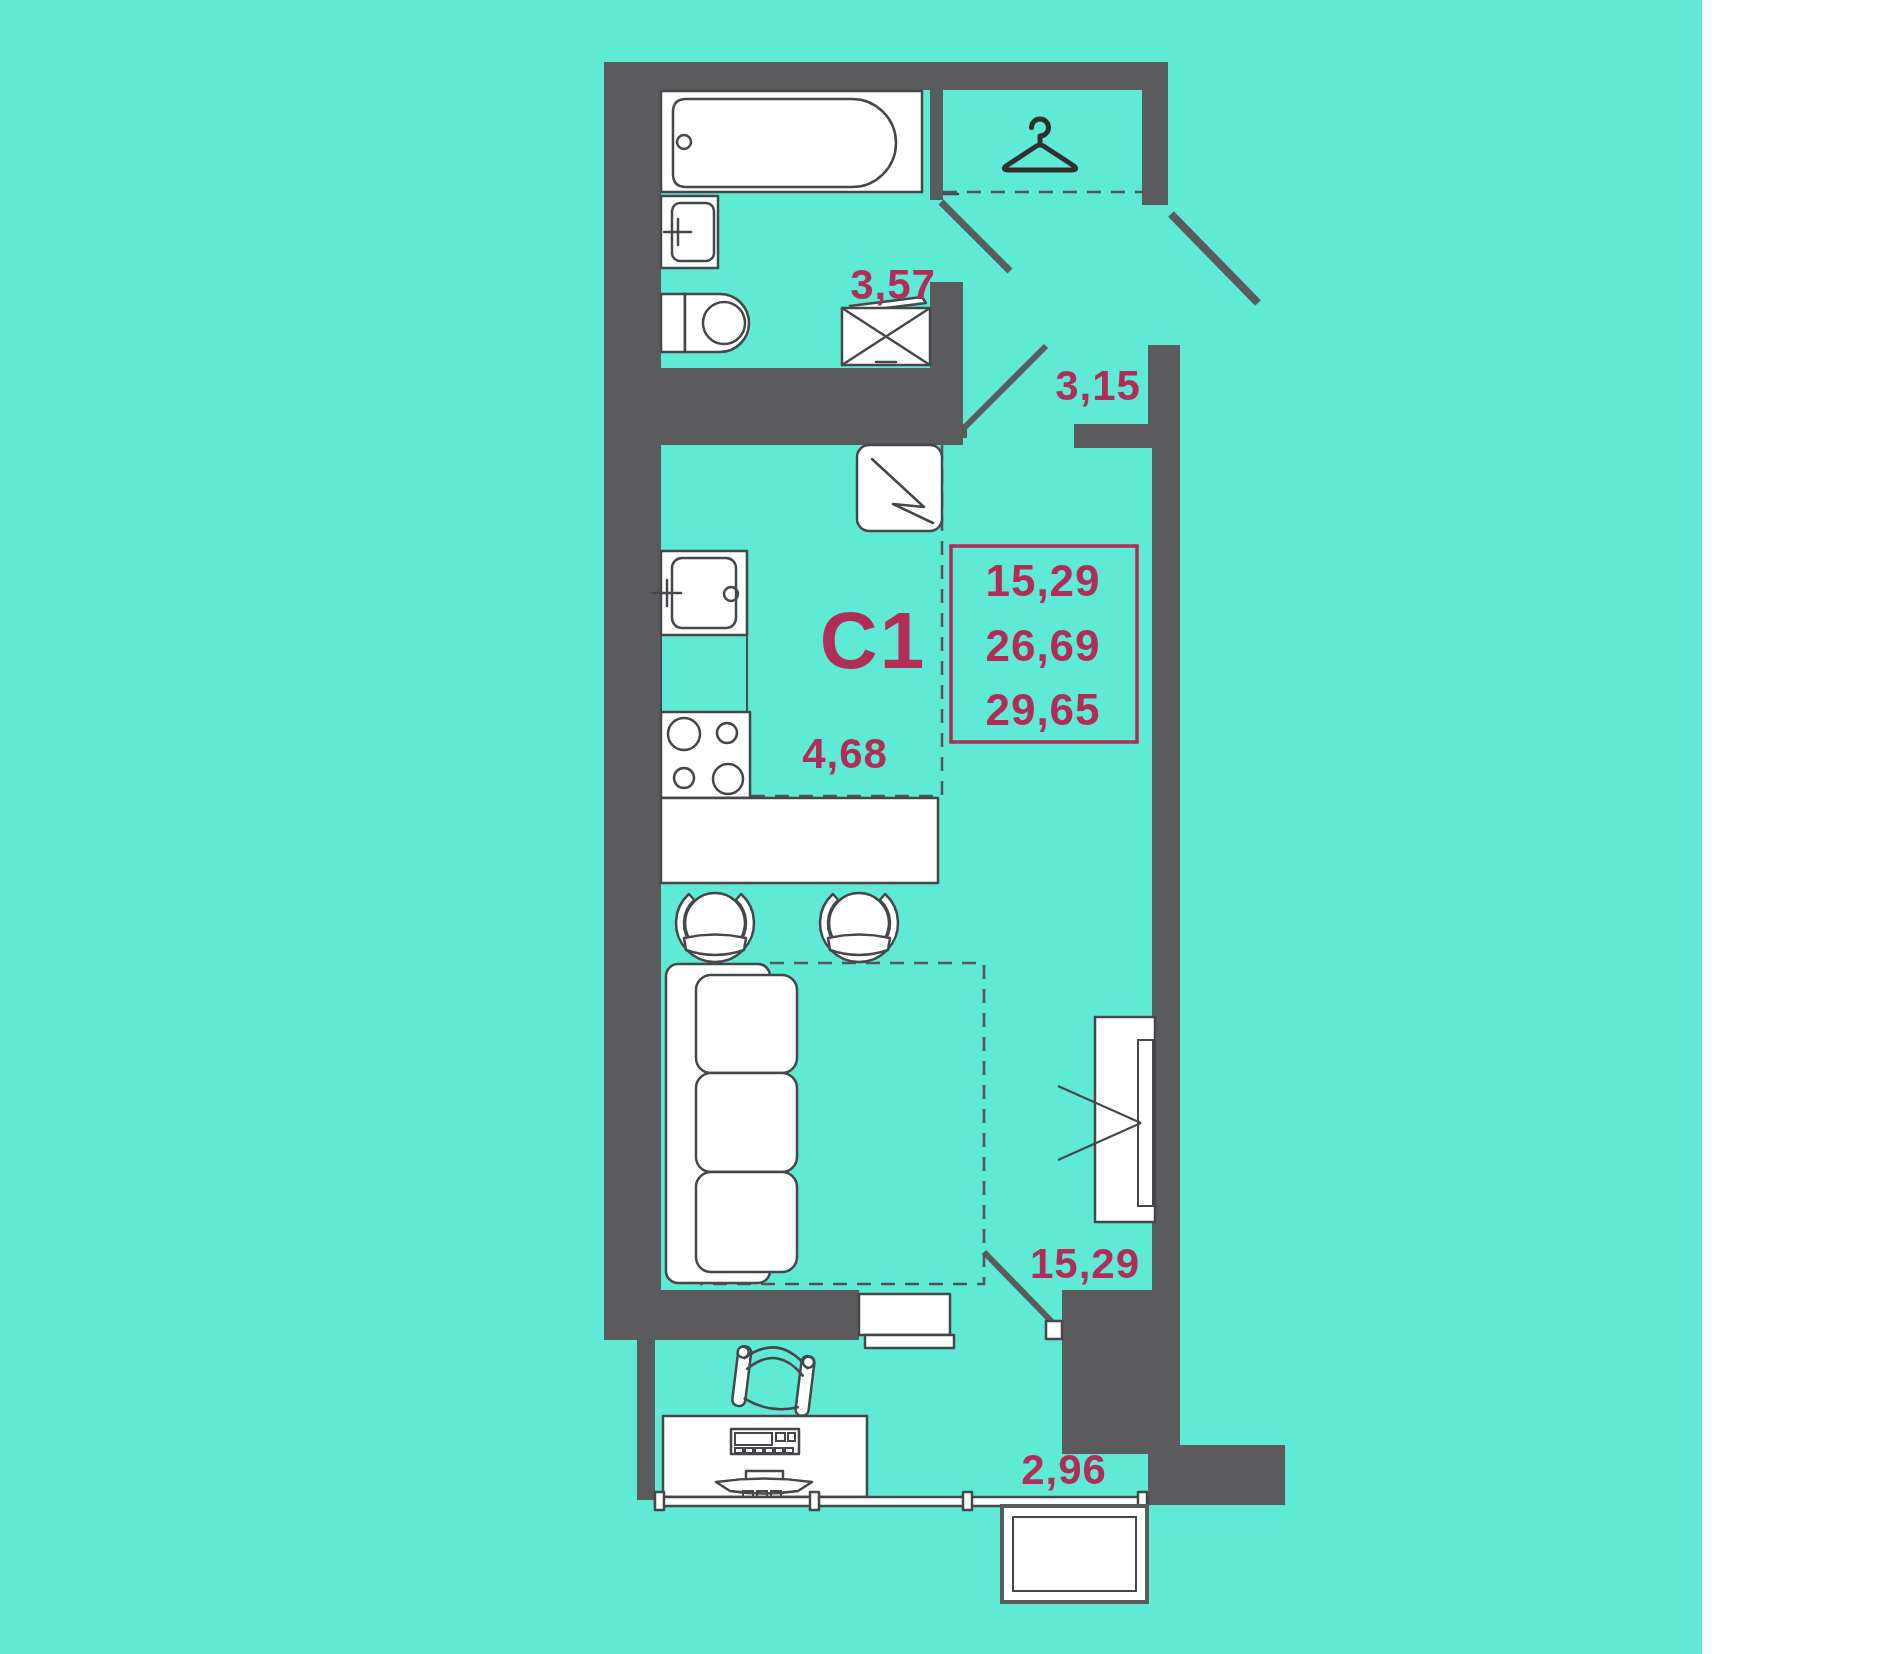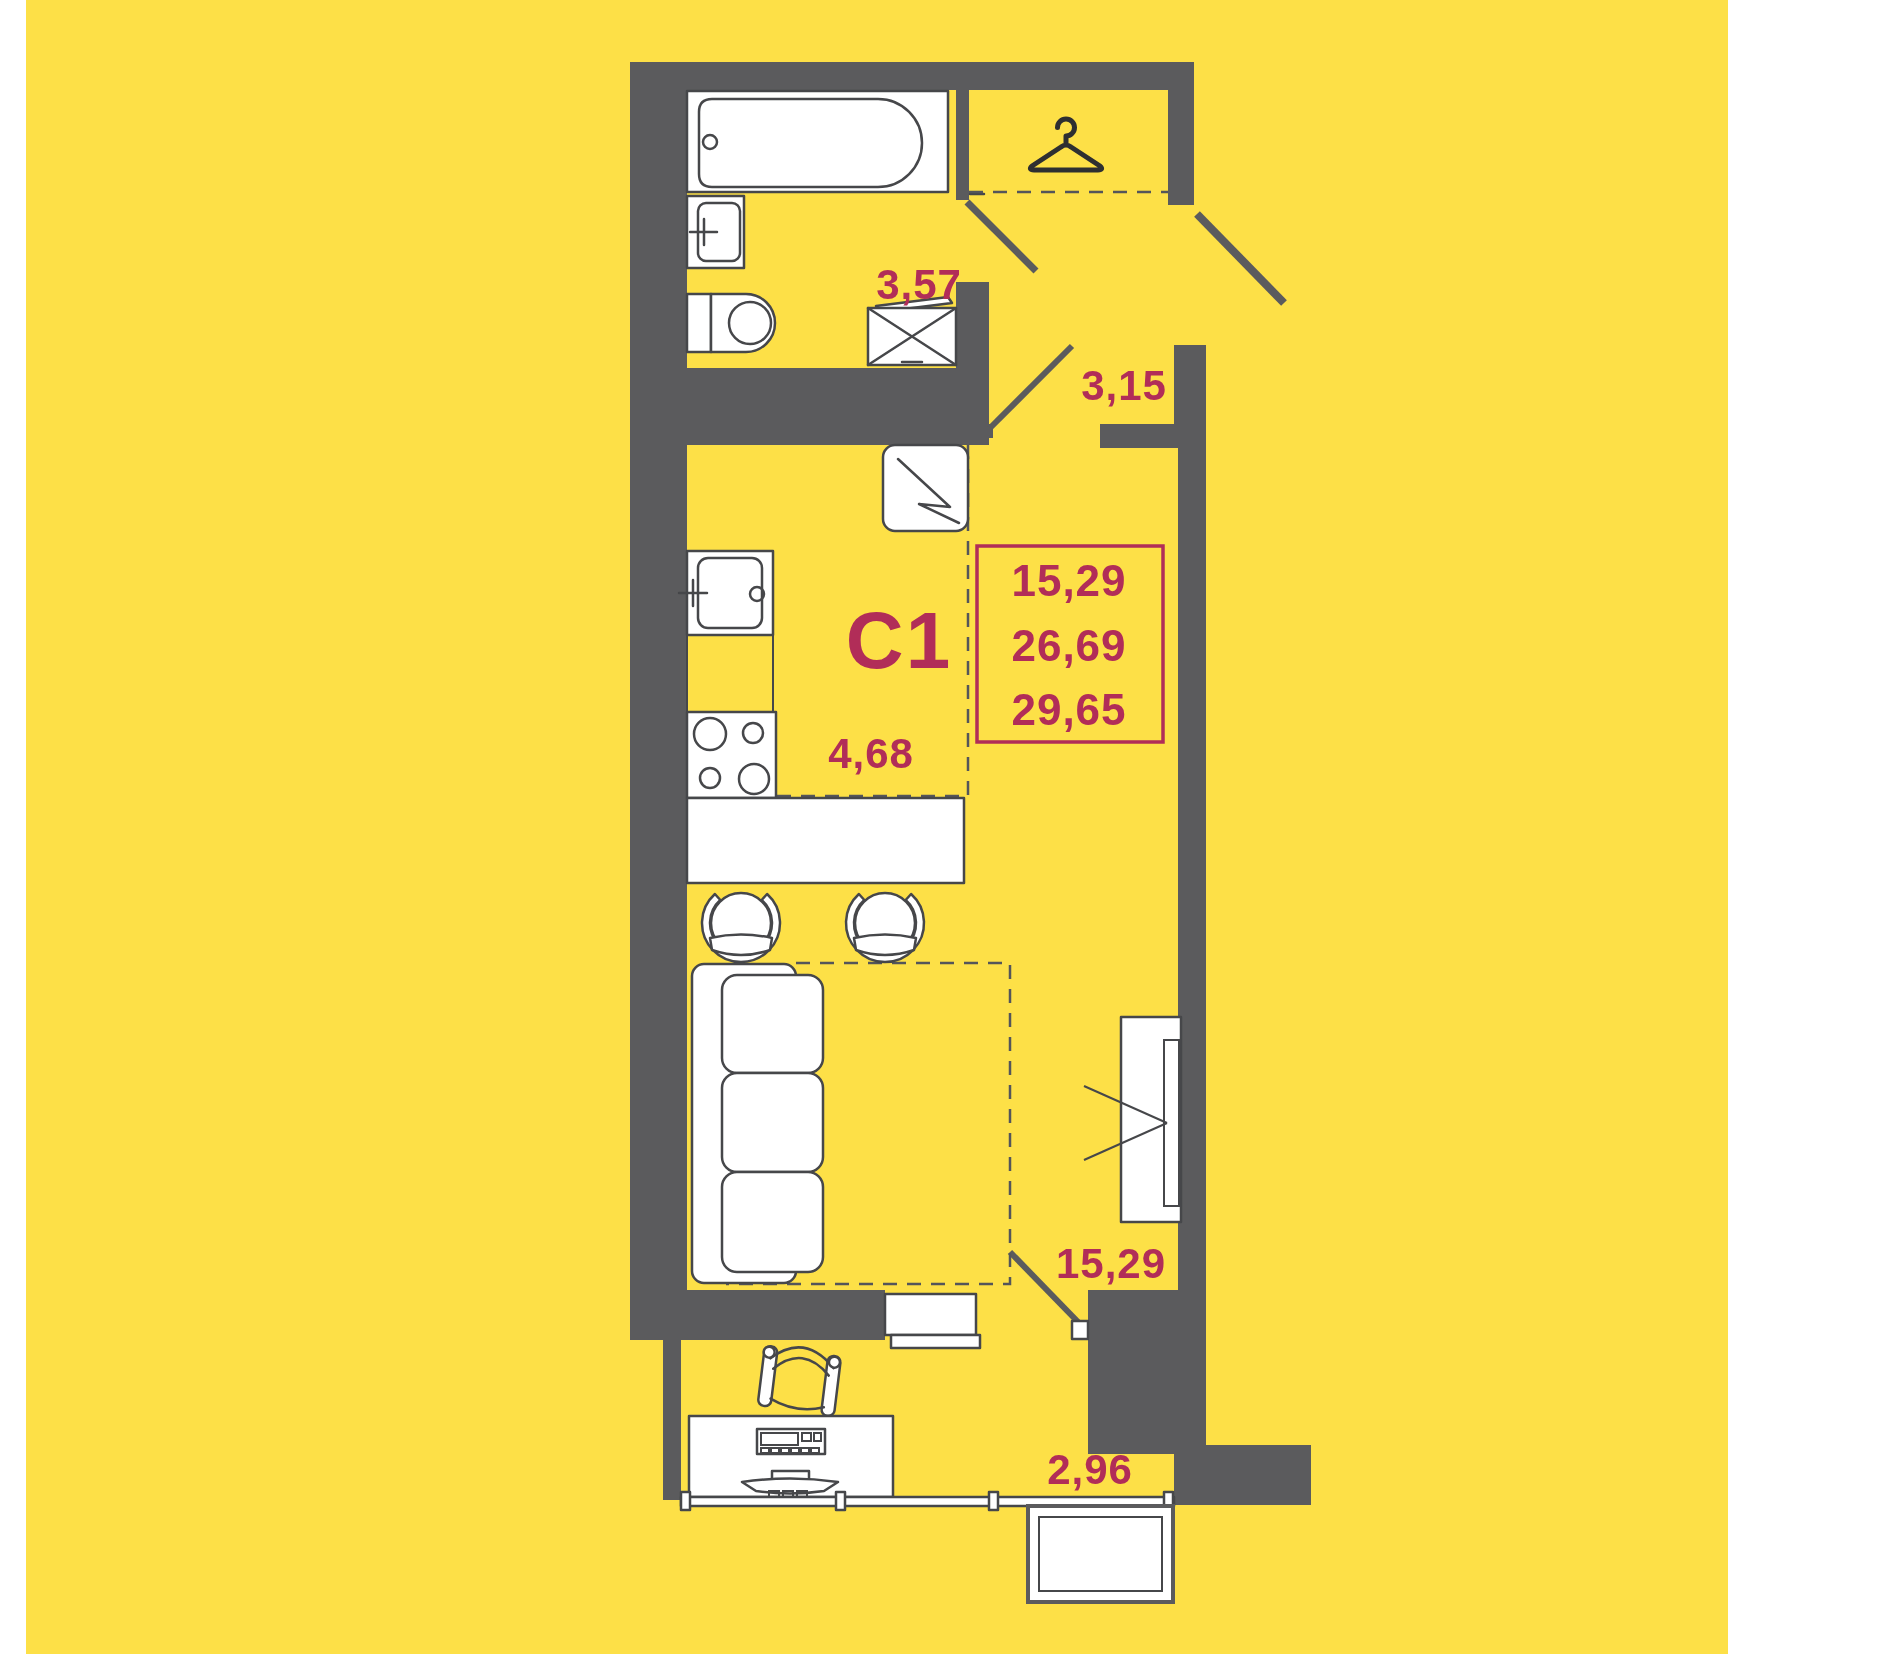--- a/index.html
+++ b/index.html
@@ -1,17 +1,17 @@
 <!DOCTYPE html>
 <html><head>
 <meta charset="utf-8">
 <style>
   html,body{margin:0;padding:0;background:#fff;}
-  .stage{position:relative;width:1702px;height:1654px;background:#fde047;overflow:hidden;
-         font-family:"Liberation Sans",sans-serif;margin-left:26px;}
+  .stage{position:relative;width:1702px;height:1654px;background:#5eead4;overflow:hidden;
+         font-family:"Liberation Sans",sans-serif;}
   svg{position:absolute;left:0;top:0;}
   .wall{fill:#5b5b5d;stroke:none;}
   .door{stroke:#5b5b5d;stroke-width:7;fill:none;stroke-linecap:butt;}
   .ln{fill:none;stroke:#46474a;stroke-width:2.5;stroke-linejoin:round;stroke-linecap:round;}
   .fw{fill:#ffffff;stroke:#46474a;stroke-width:2.5;stroke-linejoin:round;}
   .thin{fill:none;stroke:#46474a;stroke-width:2;}
   .dash{fill:none;stroke:#54555a;stroke-width:2.5;stroke-dasharray:14 10;}
   .hang{fill:none;stroke:#2e2f31;stroke-width:5;stroke-linecap:round;stroke-linejoin:round;}
   .accent-box{fill:none;stroke:#b12d58;stroke-width:3.5;}
   .lbl{fill:#b12d58;font-family:"Liberation Sans",sans-serif;font-weight:700;

